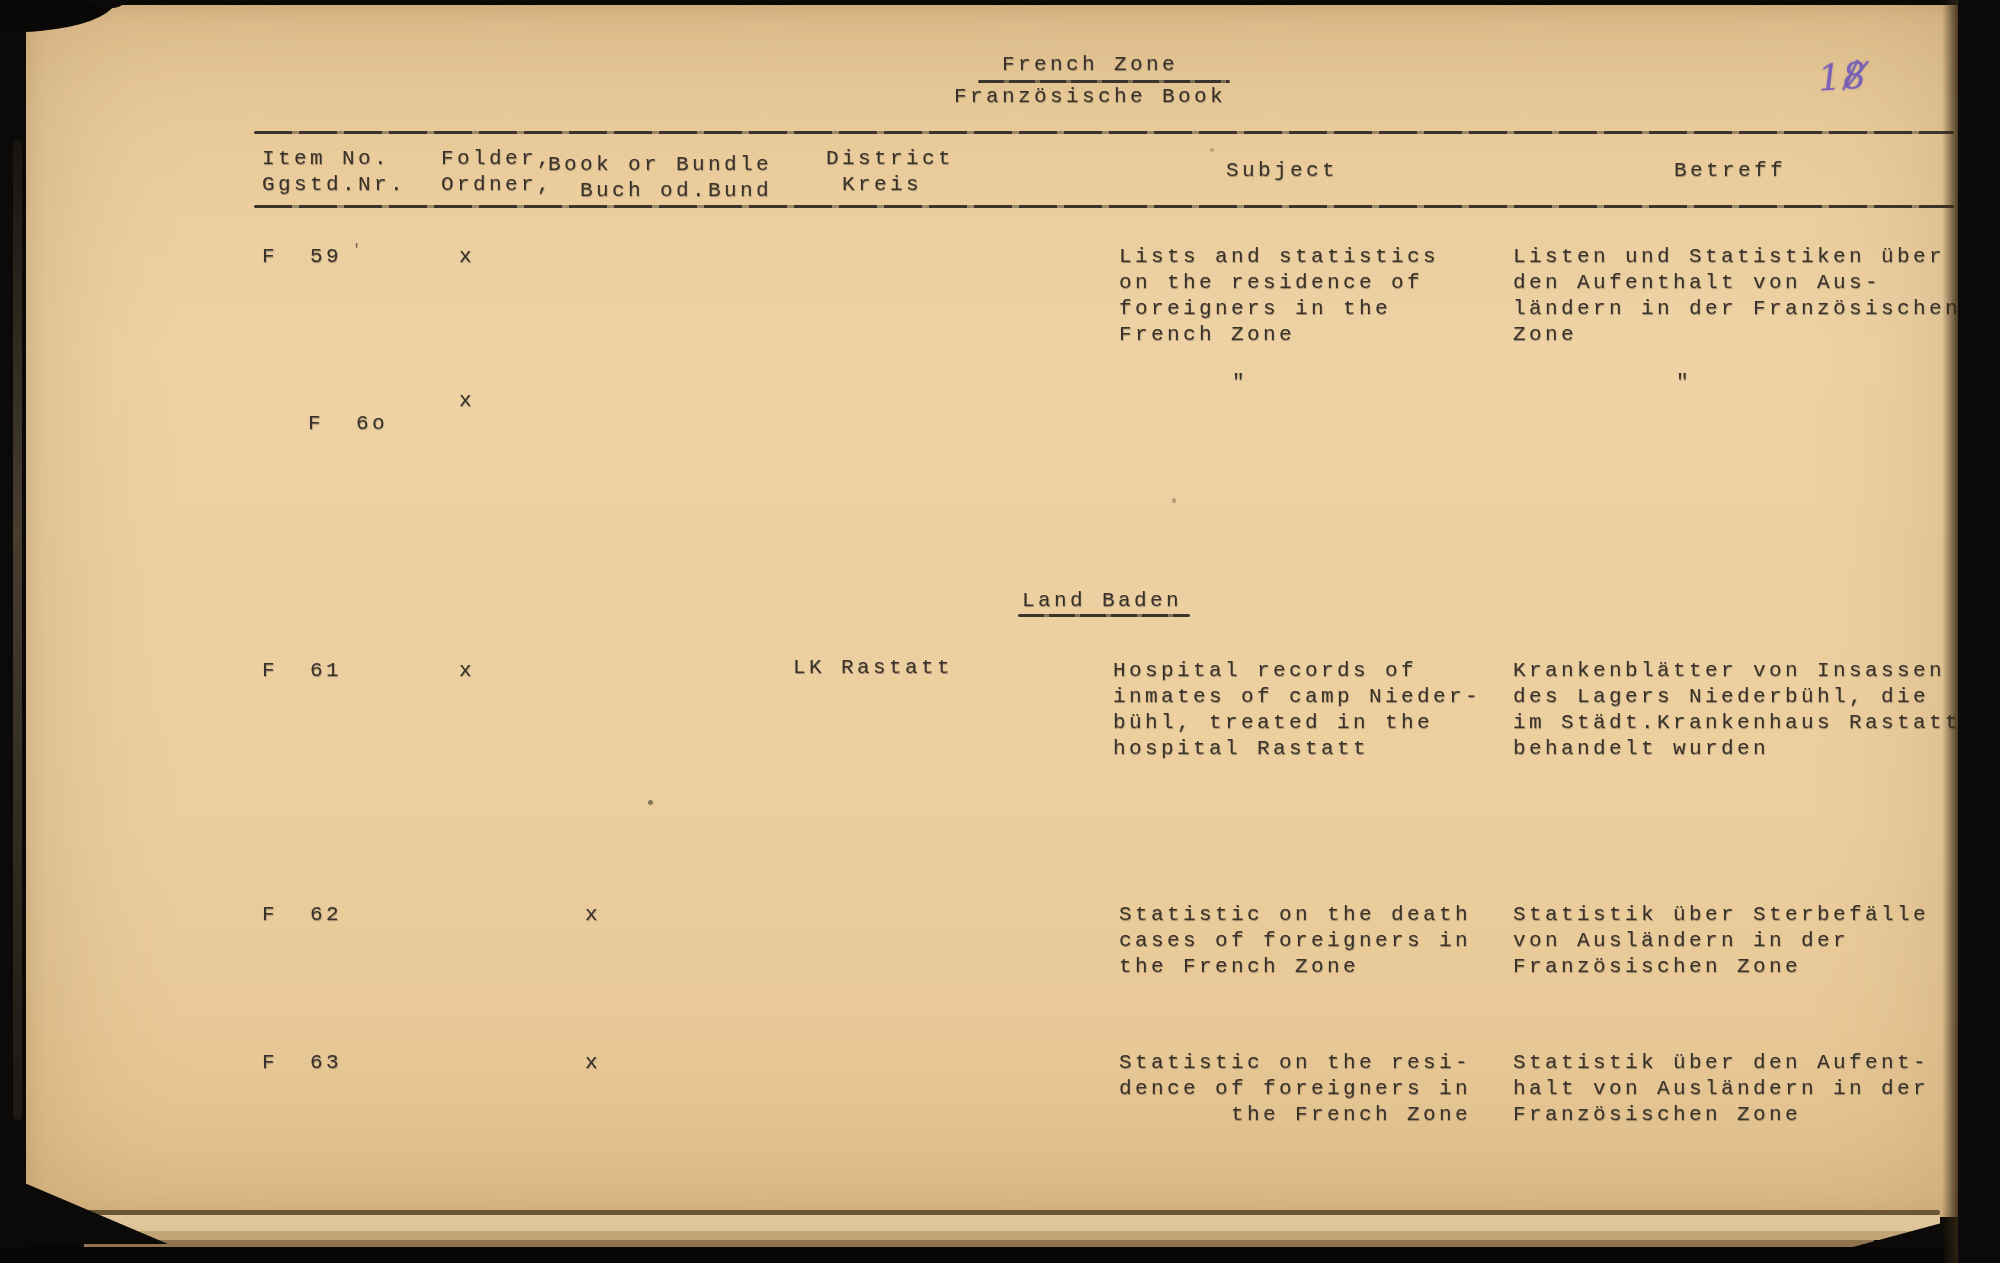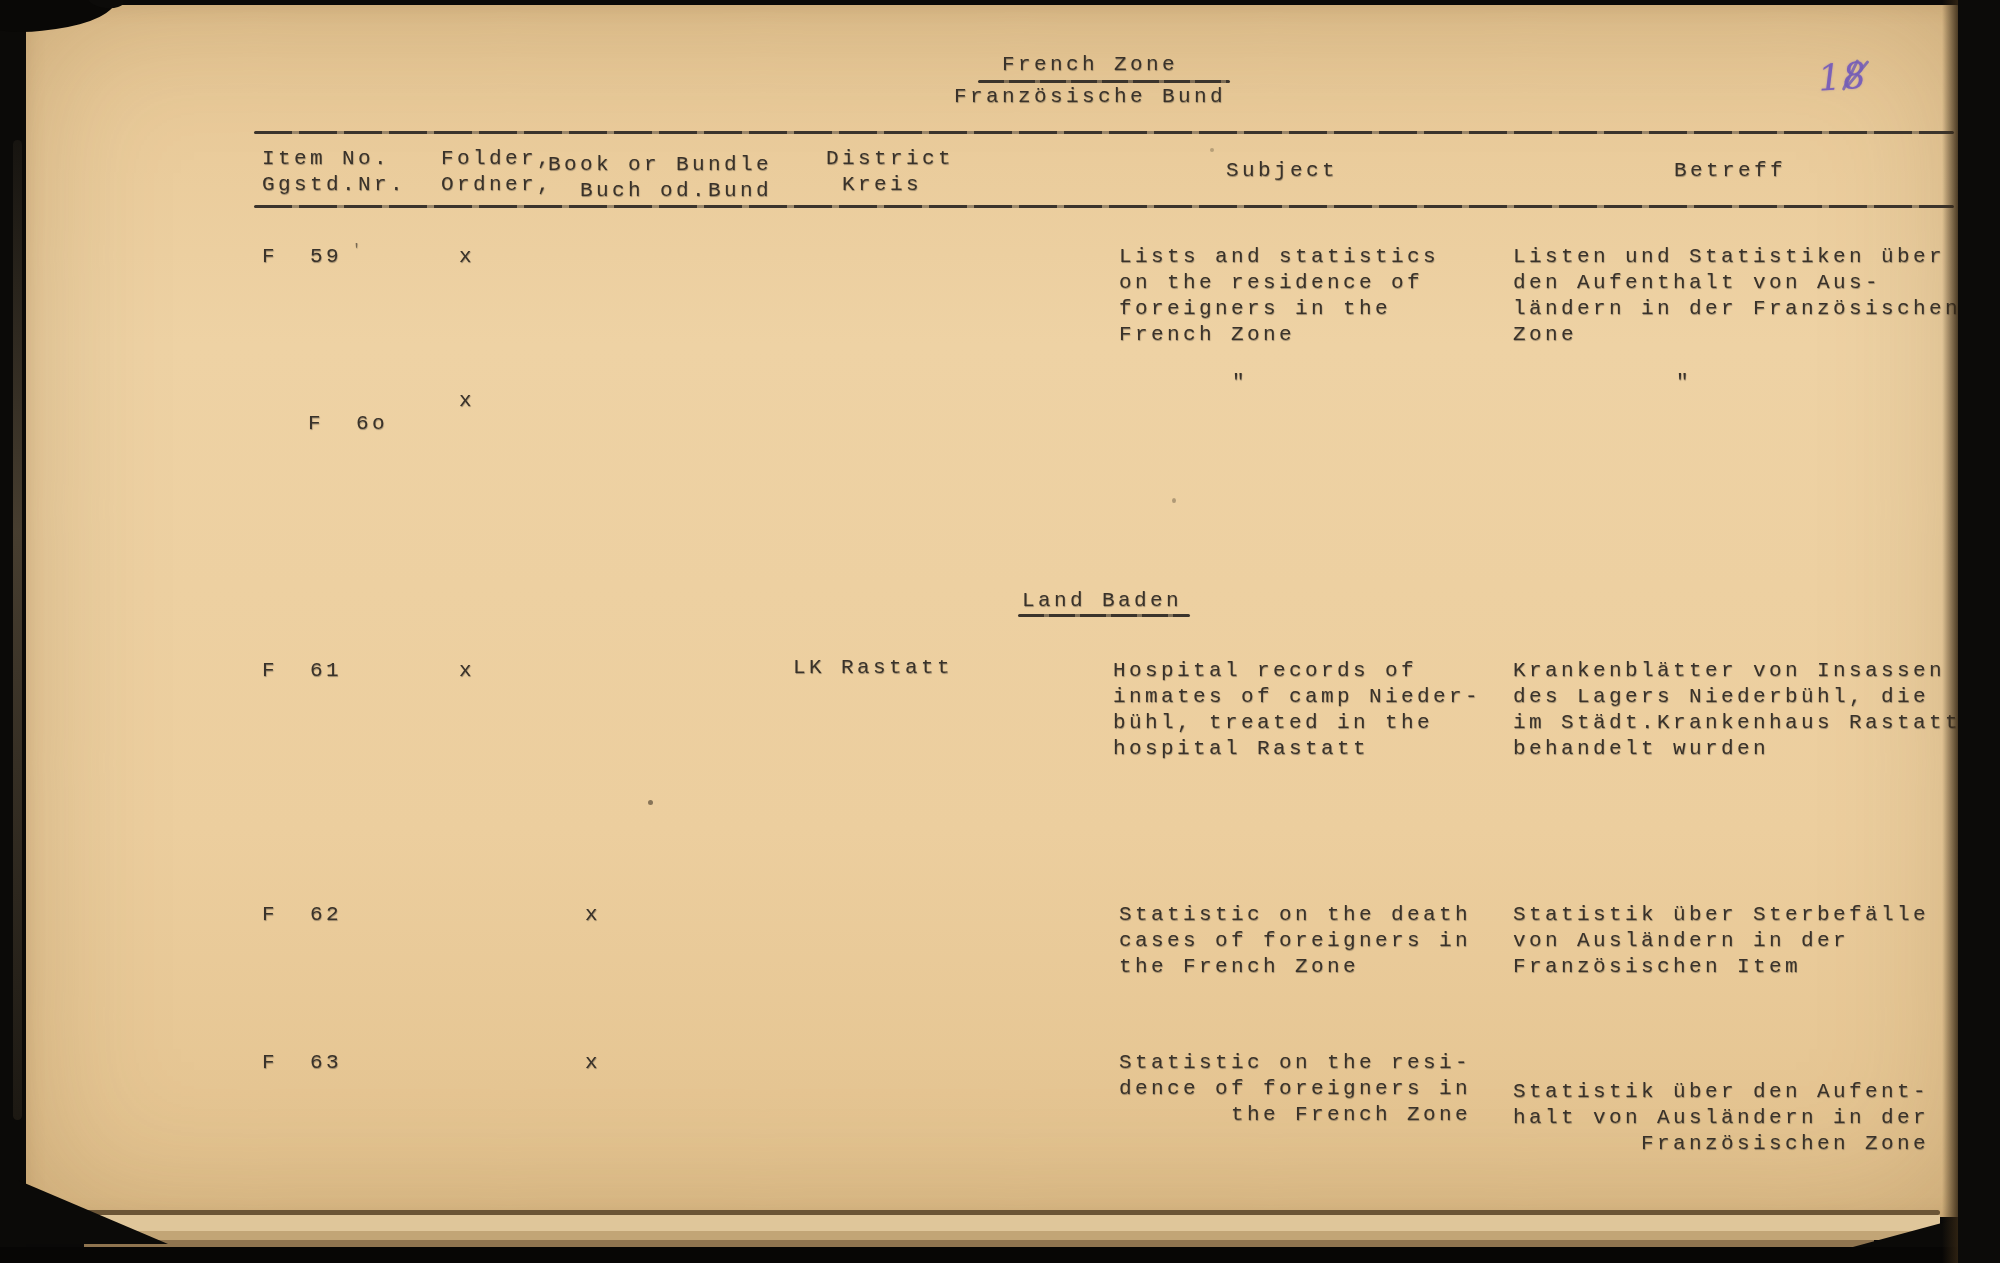--- a/index.html
+++ b/index.html
@@ -60,21 +60,21 @@
 <div class="scan">
 
   <div class="paper"></div>
   <div class="edge-left"></div>
   <div class="left-pages"></div>
   <div class="blotch-tl"></div>
   <div class="blotch-tl2"></div>
 
   <div class="t center" style="left:1090px;top:52px;">French Zone</div>
   <div class="uline" style="left:978px;top:80px;width:252px;"></div>
-  <div class="t center" style="left:1090px;top:84px;">Französische Bund</div>
+  <div class="t center" style="left:1090px;top:84px;">Französische Book</div>
 
   <div class="pagenum">18</div>
   <div class="scrib a"></div>
   <div class="scrib b"></div>
 
   <div class="rule" style="left:254px;top:131px;width:1700px;"></div>
   <div class="rule" style="left:254px;top:205px;width:1700px;"></div>
 
   <div class="t" style="left:262px;top:146px;">Item No.
 Ggstd.Nr.</div>
@@ -119,28 +119,28 @@
 im Städt.Krankenhaus Rastatt
 behandelt wurden</div>
 
   <div class="t" style="left:262px;top:902px;">F  62</div>
   <div class="t" style="left:585px;top:902px;">x</div>
   <div class="t" style="left:1119px;top:902px;">Statistic on the death
 cases of foreigners in
 the French Zone</div>
   <div class="t" style="left:1513px;top:902px;">Statistik über Sterbefälle
 von Ausländern in der
-Französischen Item</div>
+Französischen Zone</div>
 
   <div class="t" style="left:262px;top:1050px;">F  63</div>
   <div class="t" style="left:585px;top:1050px;">x</div>
   <div class="t" style="left:1119px;top:1050px;text-align:right;">Statistic on the resi-
 dence of foreigners in
 the French Zone</div>
-  <div class="t" style="left:1513px;top:1079px;text-align:right;">Statistik über den Aufent-
+  <div class="t" style="left:1513px;top:1050px;">Statistik über den Aufent-
 halt von Ausländern in der
 Französischen Zone</div>
 
   <div class="speck" style="left:648px;top:800px;width:5px;height:5px;"></div>
   <div class="speck" style="left:1210px;top:148px;width:4px;height:4px;opacity:.5;"></div>
   <div class="speck" style="left:1172px;top:498px;width:4px;height:5px;opacity:.6;"></div>
 
   <div class="crease"></div>
   <div class="stack1"></div>
   <div class="stack2"></div>

